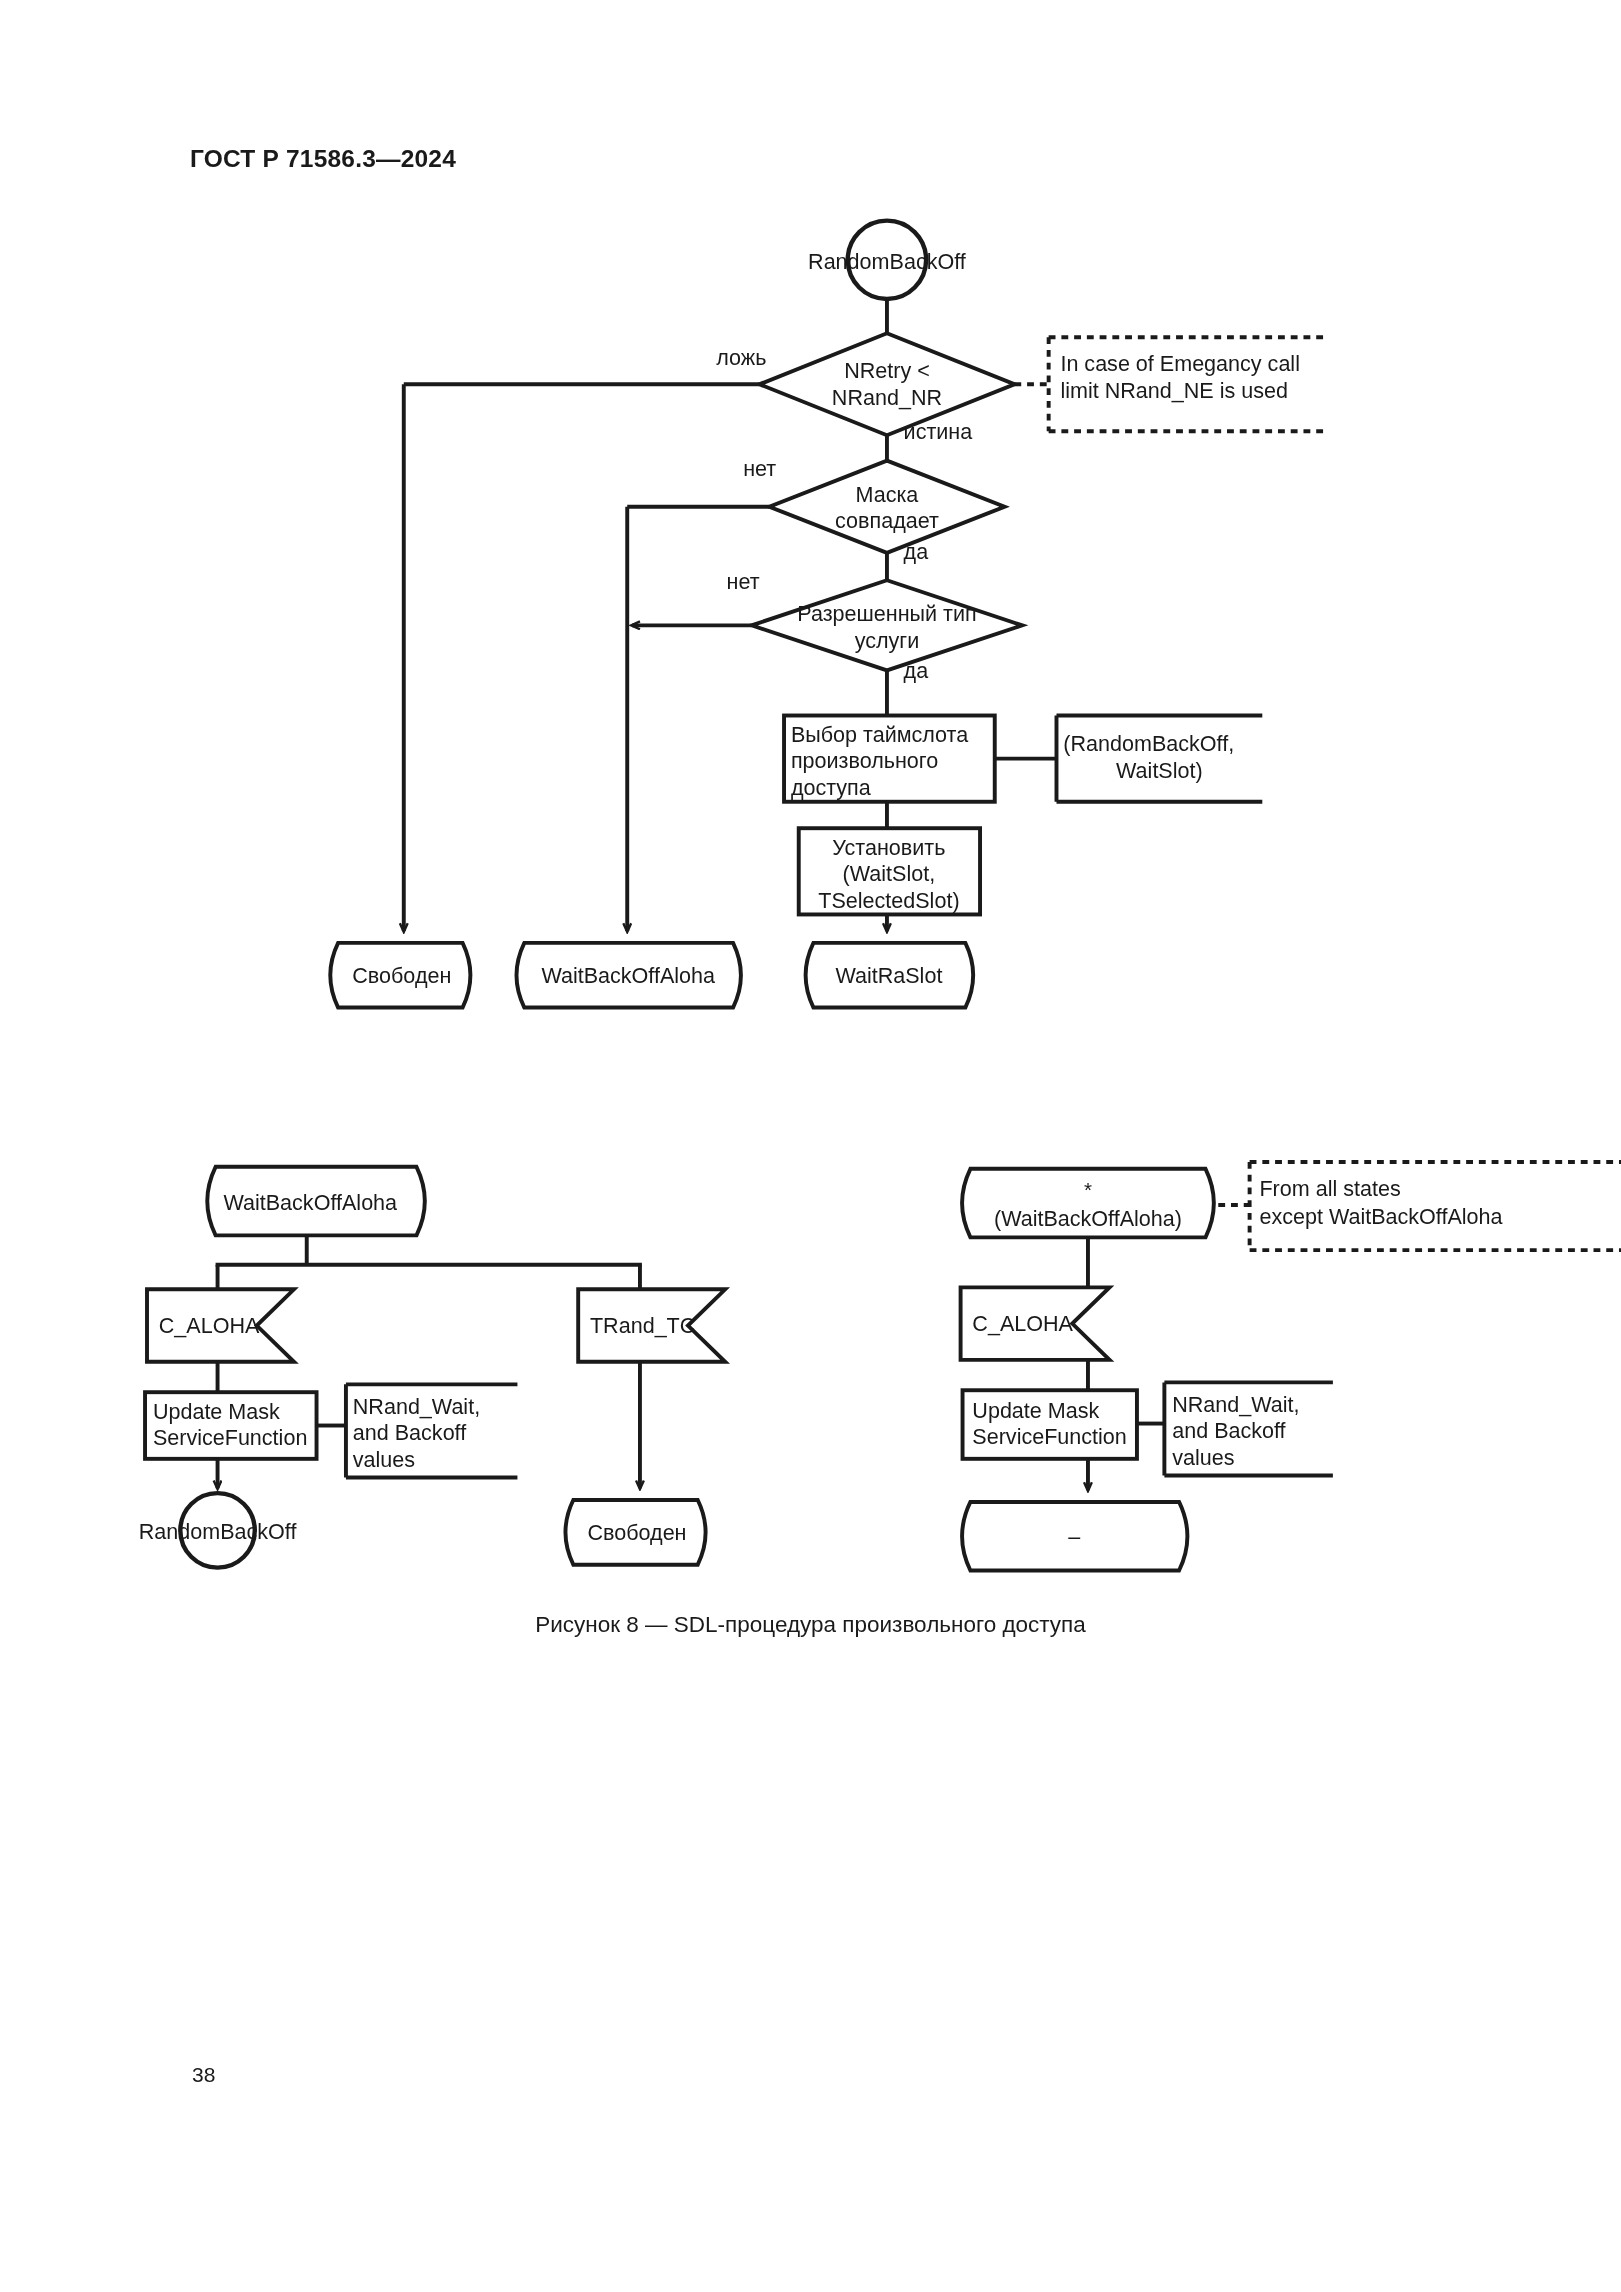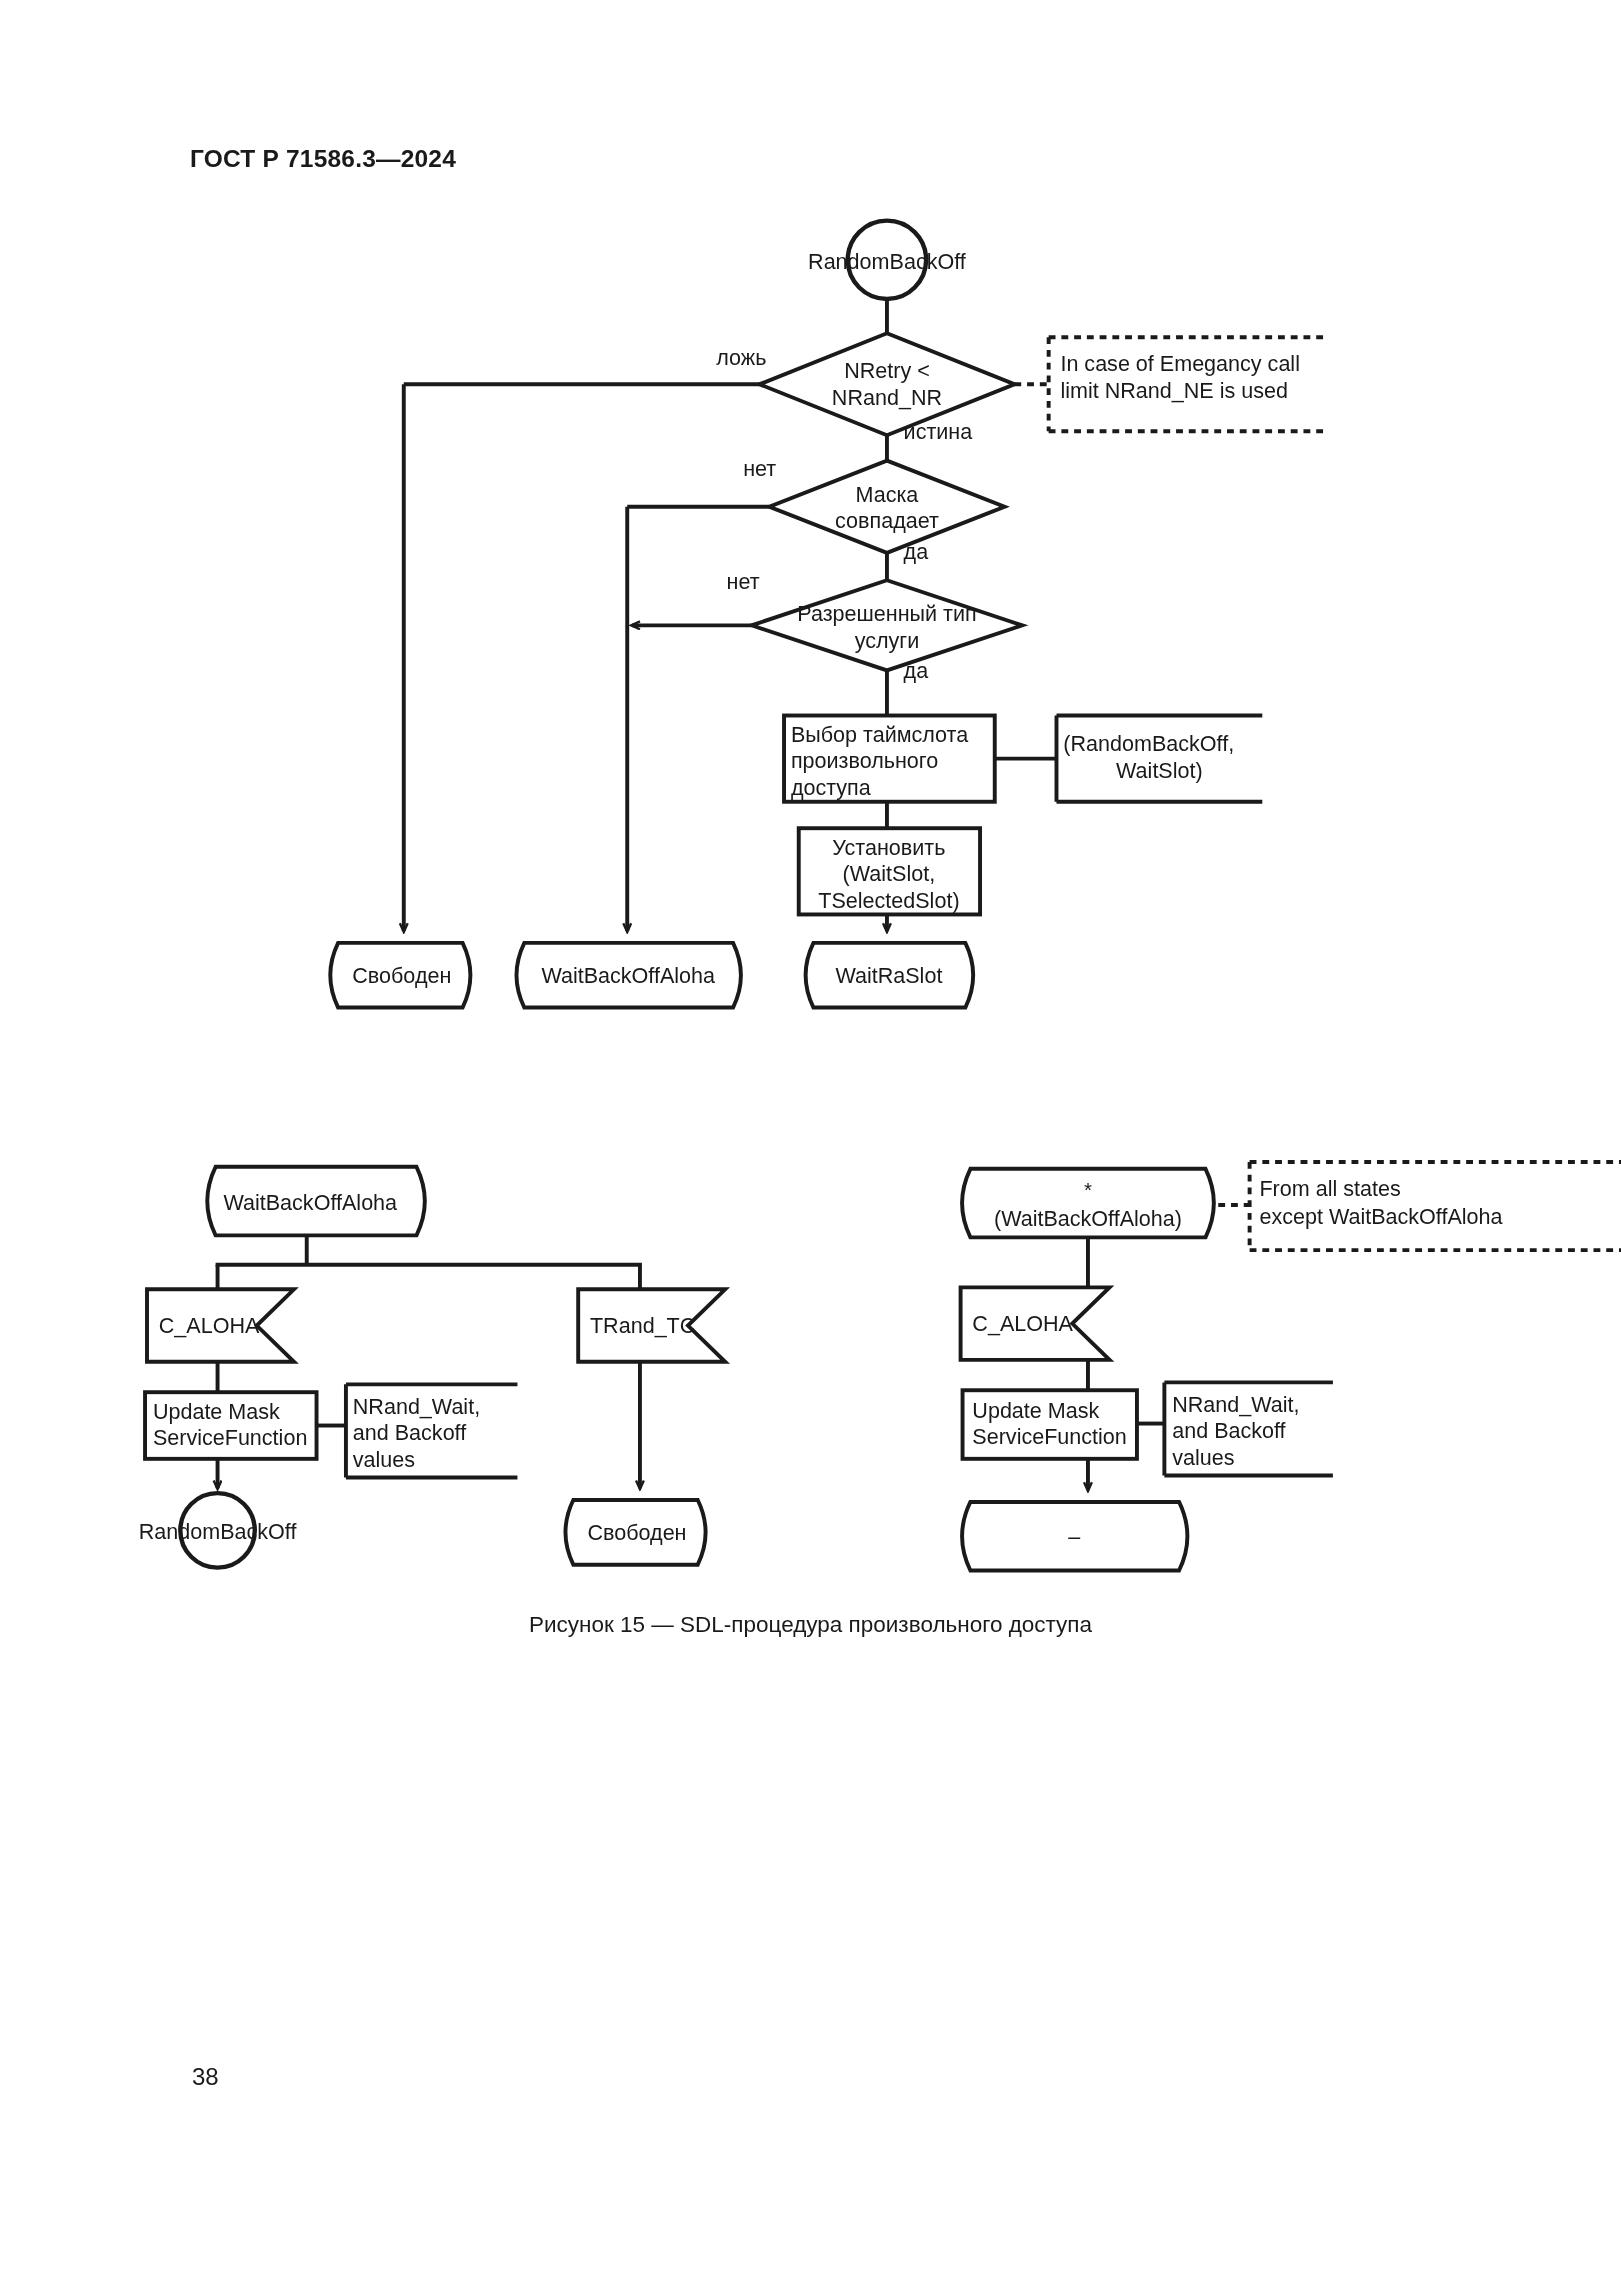--- a/index.html
+++ b/index.html
@@ -27,21 +27,21 @@
     font-size: 24.5px;
     font-weight: bold;
     letter-spacing: 0.2px;
     white-space: nowrap;
     margin-left: 16px;
   }
   .page-number {
     position: absolute;
     left: 192px;
     top: 2063px;
-    font-size: 24px;
+    font-size: 21px;
   }
   .fig-caption {
     position: absolute;
     left: 0;
     right: 0;
     top: 1612px;
     text-align: center;
     font-size: 22.5px;
   }
   svg.diagram {
@@ -215,18 +215,18 @@
     <text class="t" x="236" y="260" text-anchor="start">NRand_Wait,</text>
     <text class="t" x="236" y="287" text-anchor="start">and Backoff</text>
     <text class="t" x="236" y="314" text-anchor="start">values</text>
 
     <line x1="150" y1="308" x2="150" y2="340" stroke="#1a1a1a" stroke-width="4" marker-end="url(#arrowR)"></line>
 
     <path d="M30,352 L243,352 q17,35 0,70 L30,422 q-17,-35 0,-70 Z" fill="none" stroke="#1a1a1a" stroke-width="4"></path>
     <text class="t" x="136" y="395" text-anchor="middle">–</text>
   </svg>
 
-  <div class="fig-caption">Рисунок 15 — SDL-процедура произвольного доступа</div>
+  <div class="fig-caption">Рисунок 8 — SDL-процедура произвольного доступа</div>
 
   <div class="page-number">38</div>
 
 </div>
 
 
 </body></html>

